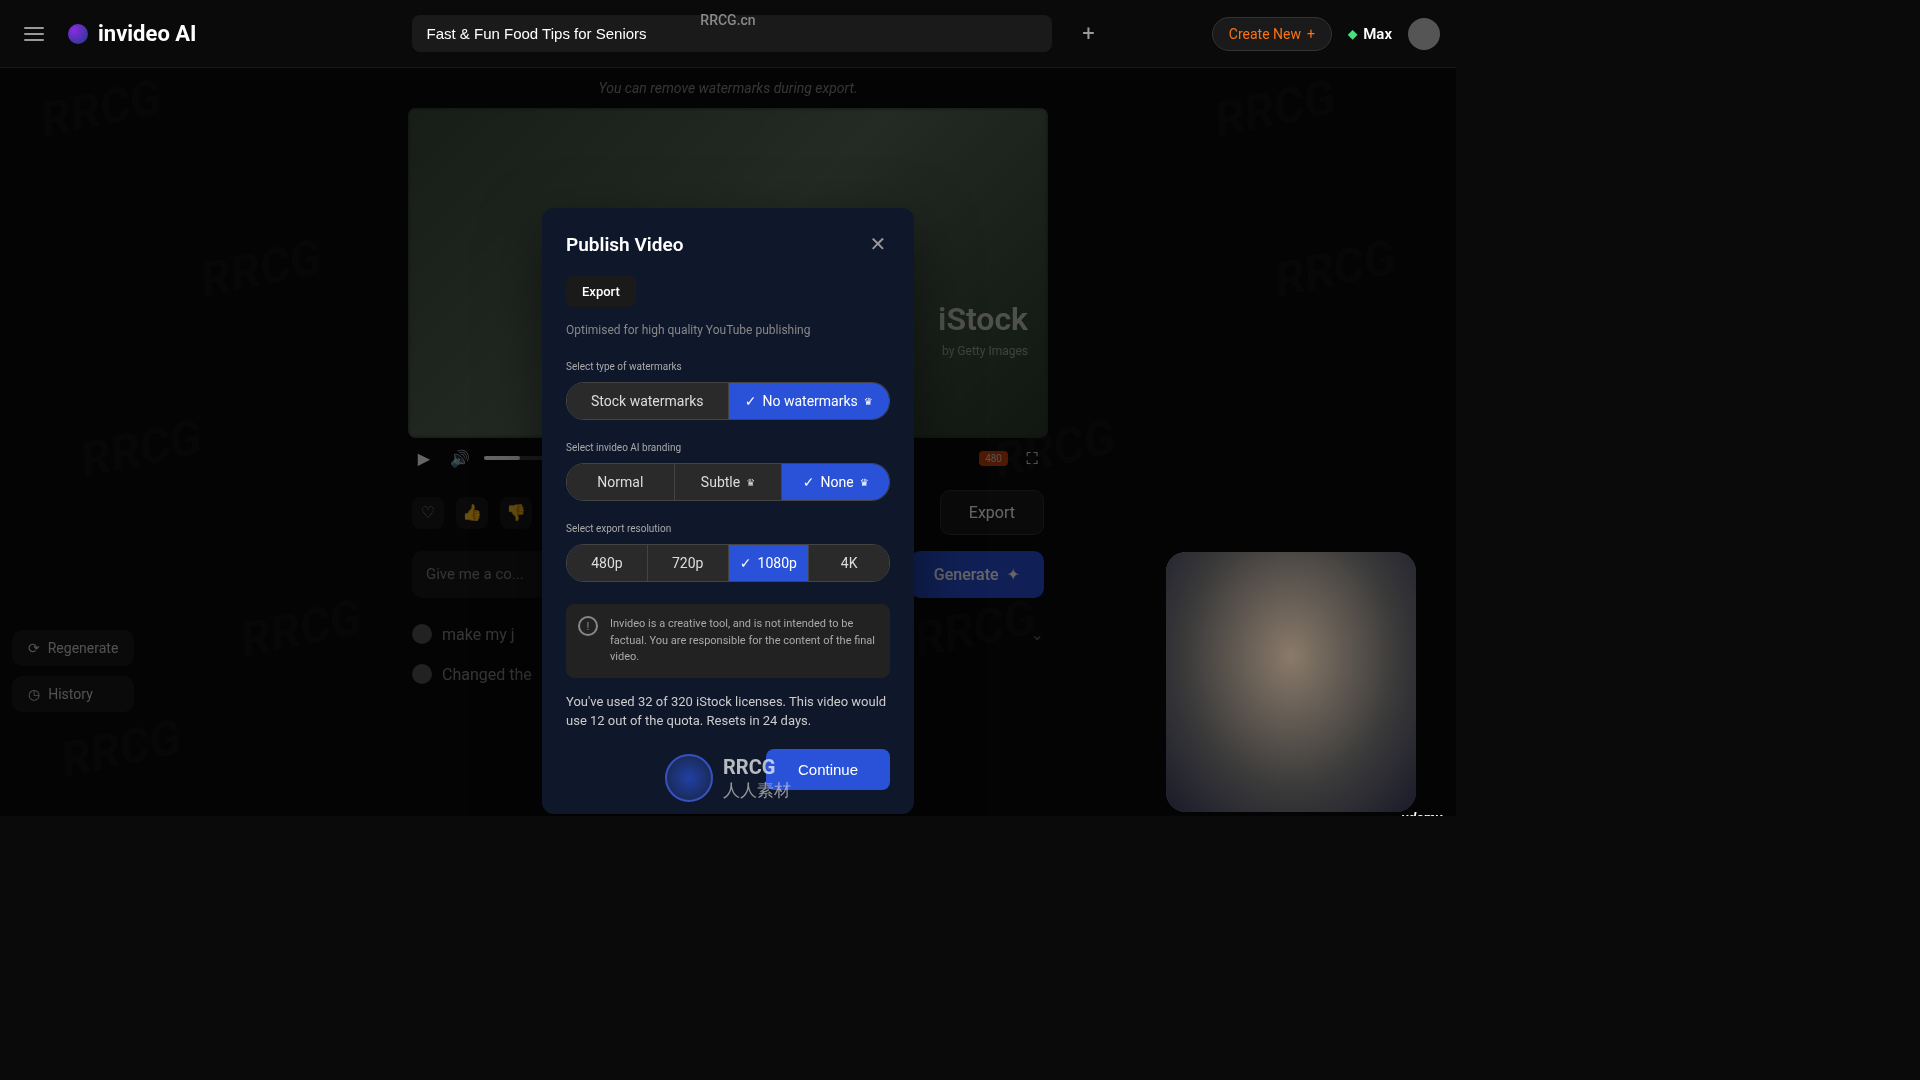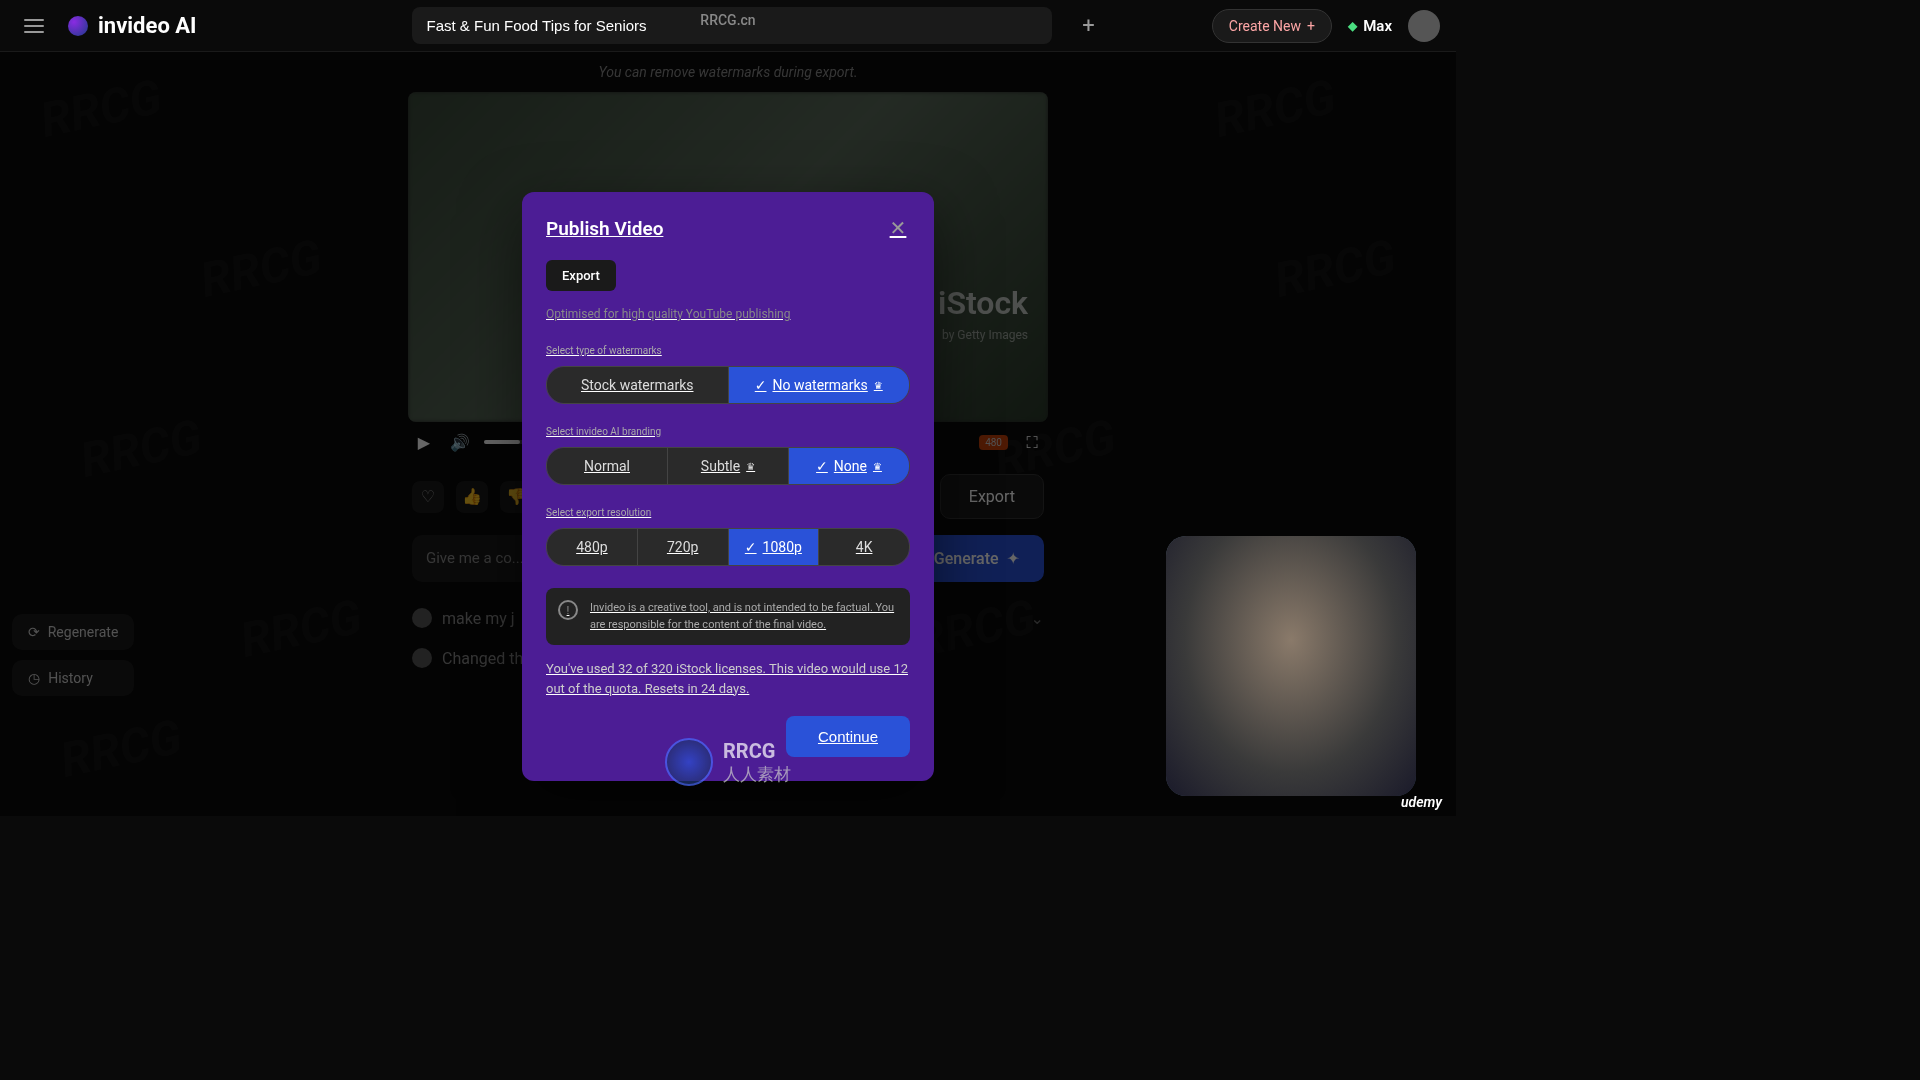--- a/index.html
+++ b/index.html
@@ -8,42 +8,42 @@
       background: #0a0a0a;
       color: #fff;
       width: 1456px;
       height: 816px;
       overflow: hidden;
       position: relative;
     }
     
     
     .header {
-      height: 52px;
+      height: 68px;
       display: flex;
       align-items: center;
       padding: 0 16px;
       gap: 16px;
       border-bottom: 1px solid #1a1a1a;
     }
     .hamburger { display: flex; flex-direction: column; gap: 4px; cursor: pointer; padding: 8px; }
     .hamburger span { width: 20px; height: 2px; background: #999; border-radius: 1px; }
     .logo { display: flex; align-items: center; gap: 10px; font-weight: 700; font-size: 22px; color: #fff; }
     .logo-icon { width: 20px; height: 20px; border-radius: 50%; background: radial-gradient(circle at 30% 30%, #8a2be2, #1e3a8a); }
     .title-input { flex: 1; max-width: 640px; margin-left: 200px; }
     .title-input input {
       width: 100%; background: #1a1a1a; border: none; border-radius: 8px;
       padding: 10px 14px; color: #fff; font-size: 15px;
     }
     .top-url { position: absolute; top: 12px; left: 50%; transform: translateX(-50%); color: #888; font-size: 14px; font-weight: 500; }
     .plus-btn { width: 32px; height: 32px; display: flex; align-items: center; justify-content: center; color: #999; font-size: 22px; margin-left: 4px; cursor: pointer; }
     .header-right { margin-left: auto; display: flex; align-items: center; gap: 16px; }
     .create-new {
       background: #1a1a1a; border: 1px solid #333; border-radius: 20px;
-      padding: 8px 16px; color: #fca5a5; font-size: 14px; display: flex; align-items: flex-end; gap: 6px; cursor: pointer;
+      padding: 8px 16px; color: #f97316; font-size: 14px; display: flex; align-items: flex-end; gap: 6px; cursor: pointer;
     }
     .plan-badge { display: flex; align-items: center; gap: 6px; color: #fff; font-size: 15px; font-weight: 600; }
     .plan-badge::before { content: '◆'; color: #4ade80; font-size: 12px; }
     .avatar { width: 32px; height: 32px; border-radius: 50%; background: #555; }
     
     
     .main { position: relative; height: calc(100% - 52px); padding-left: 20px; }
     .video-area { position: absolute; top: 0; left: 50%; transform: translateX(-50%); width: 640px; }
     .watermark-hint { text-align: center; padding: 12px; color: #888; font-style: italic; font-size: 14px; }
     .video-canvas { width: 640px; height: 330px; background: #2a2a2a; border-radius: 8px; position: relative; overflow: hidden; }
@@ -83,23 +83,22 @@
       background: #1a1a1a; padding: 10px 16px; border-radius: 10px;
       color: #ccc; font-size: 14px; display: flex; align-items: center; gap: 8px; cursor: pointer;
     }
     
     
     .modal-backdrop {
       position: absolute; inset: 0; background: rgba(0,0,0,0.6);
       display: flex; align-items: flex-start; justify-content: center; padding-top: 140px;
     }
     .modal {
-      width: 412px; background: #4c1d95; border-radius: 12px; padding: 24px;
+      width: 372px; background: #0f172a; border-radius: 12px; padding: 24px;
       box-shadow: 0 20px 60px rgba(0,0,0,0.5);
-      text-decoration: underline;
     }
     .modal-header { display: flex; align-items: center; justify-content: space-between; margin-bottom: 20px; }
     .modal-title { font-size: 19px; font-weight: 600; color: #fff; }
     .modal-close { cursor: pointer; color: #999; font-size: 20px; width: 24px; height: 24px; display: flex; align-items: center; justify-content: center; }
     
     .tab-row { margin-bottom: 16px; }
     .tab-active { display: inline-block; background: #1a1a1a; padding: 8px 16px; border-radius: 6px; font-size: 13px; font-weight: 500; }
     .tab-hint { font-size: 12px; color: #888; margin-bottom: 24px; }
     
     .section-label { font-size: 10px; color: #aaa; margin-bottom: 10px; }

